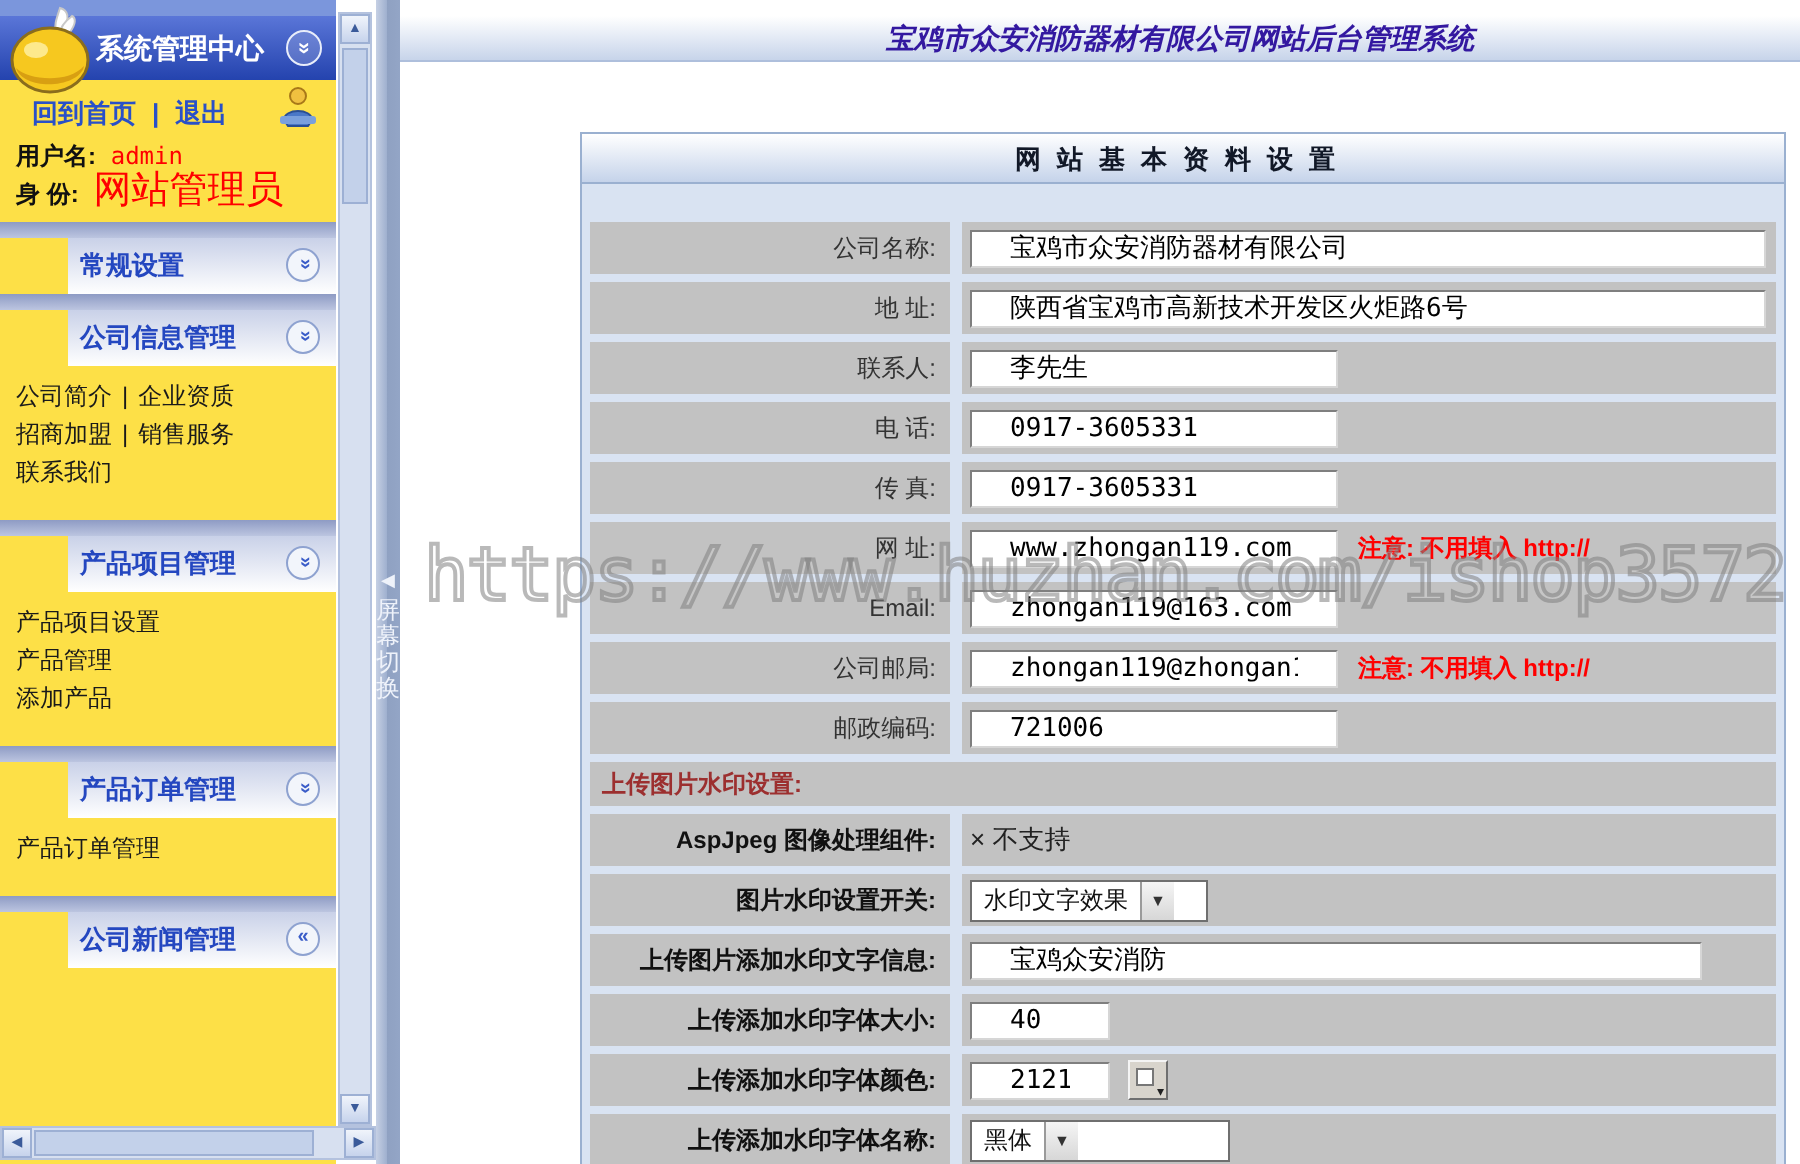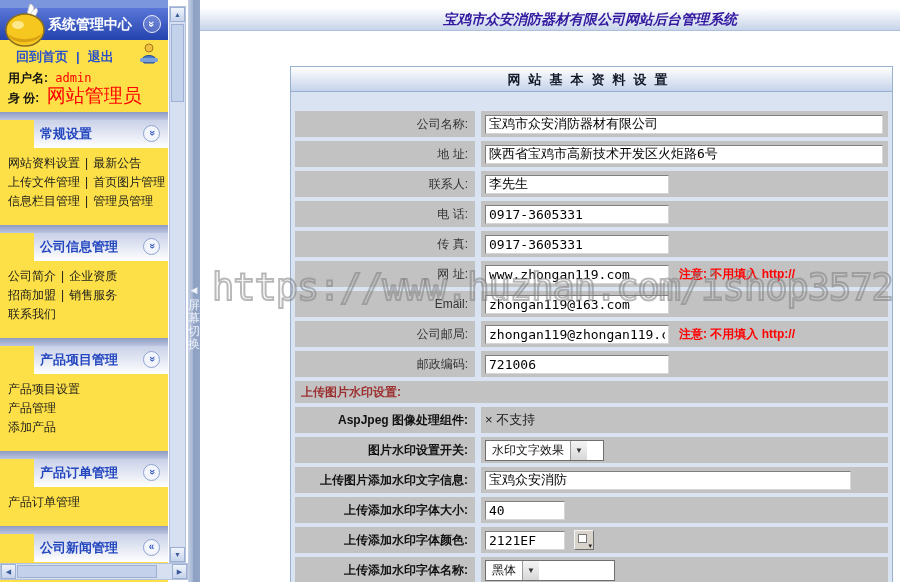--- a/index.html
+++ b/index.html
@@ -70,22 +70,22 @@
   .form-body { padding:19px 4px 4px 4px; }
   .frow { display:flex; height:26px; margin-bottom:4px; }
   .lcell { width:180px; flex-shrink:0; background:#c2c2c2; text-align:right; padding-right:7px;
            line-height:26px; color:#333; white-space:nowrap; }
   .lcell.bold { font-weight:bold; color:#111; }
   .rgap { width:6px; flex-shrink:0; }
   .vcell { flex:1; background:#c2c2c2; display:flex; align-items:center; padding-left:4px; overflow:hidden; }
   .section-row { height:22px; background:#c2c2c2; line-height:22px; color:#9c2f2f; font-weight:bold;
                  padding-left:6px; margin-bottom:4px; }
   .tin { height:19px; border:1px solid; border-color:#7f7f7f #d6d6d6 #d6d6d6 #7f7f7f; background:#fff;
-         font-family:"DejaVu Sans Mono",monospace; font-size:13px; padding:0 3px; }
-  .w-long { width:398px; } .w-long2 { width:366px; } .w-med { width:184px; } .w-small { width:80px; }
+         font-family:"DejaVu Sans Mono",monospace; font-size:13px; padding:0 19px; }
+  .w-long { width:398px; } .w-long2 { width:366px; } .w-med { width:184px; } .w-small { width:70px; }
   .note { color:#f00; font-weight:bold; margin-left:10px; white-space:nowrap; }
   .suffix { margin-left:12px; font-weight:bold; font-family:"DejaVu Sans Mono",monospace; color:#222;margin-top:44px; }
   .plain-val { color:#222; font-size:13px; }
   .sel { height:21px; background:#fff; border:1px solid #6f6f6f; display:flex; align-items:stretch; cursor:pointer; }
   .sel .sval { padding:0 6px; line-height:19px; font-size:12px; color:#111; white-space:nowrap; }
   .sel .sarrow { width:17px; background:linear-gradient(180deg,#f5f5f5,#d7d7d7); border-left:1px solid #9a9a9a;
                  display:flex; align-items:center; justify-content:center; font-size:8px; color:#333; }
   .sel-med { width:119px; } .sel-wide { width:130px; }
   .colorbtn { width:20px; height:20px; margin-left:9px; background:#d8d4cc;
               border:1px solid; border-color:#f4f4f4 #6f6f6f #6f6f6f #f4f4f4; position:relative; cursor:pointer; }
@@ -130,25 +130,20 @@
     <span class="val val-mono">admin</span>
   </div>
   <div class="user-line">
     <span class="lab">身 份:</span>
     <span class="val role-val">网站管理员</span>
   </div>
 
   <div id="side-sections" class="mt4">
       <div class="sec-divider"></div>
       <div class="sec-header">常规设置<span class="sec-chevron"><span class="rot90">»</span></span></div>
-      <div class="sec-items">
-        <div class="sec-line"><a>网站资料设置</a><span class="item-sep">|</span><a>最新公告</a></div>
-        <div class="sec-line"><a>上传文件管理</a><span class="item-sep">|</span><a>首页图片管理</a></div>
-        <div class="sec-line"><a>信息栏目管理</a><span class="item-sep">|</span><a>管理员管理</a></div>
-      </div>
       <div class="sec-divider"></div>
       <div class="sec-header">公司信息管理<span class="sec-chevron"><span class="rot90">»</span></span></div>
       <div class="sec-items">
         <div class="sec-line"><a>公司简介</a><span class="item-sep">|</span><a>企业资质</a></div>
         <div class="sec-line"><a>招商加盟</a><span class="item-sep">|</span><a>销售服务</a></div>
         <div class="sec-line"><a>联系我们</a></div>
       </div>
       <div class="sec-divider"></div>
       <div class="sec-header">产品项目管理<span class="sec-chevron"><span class="rot90">»</span></span></div>
       <div class="sec-items">

